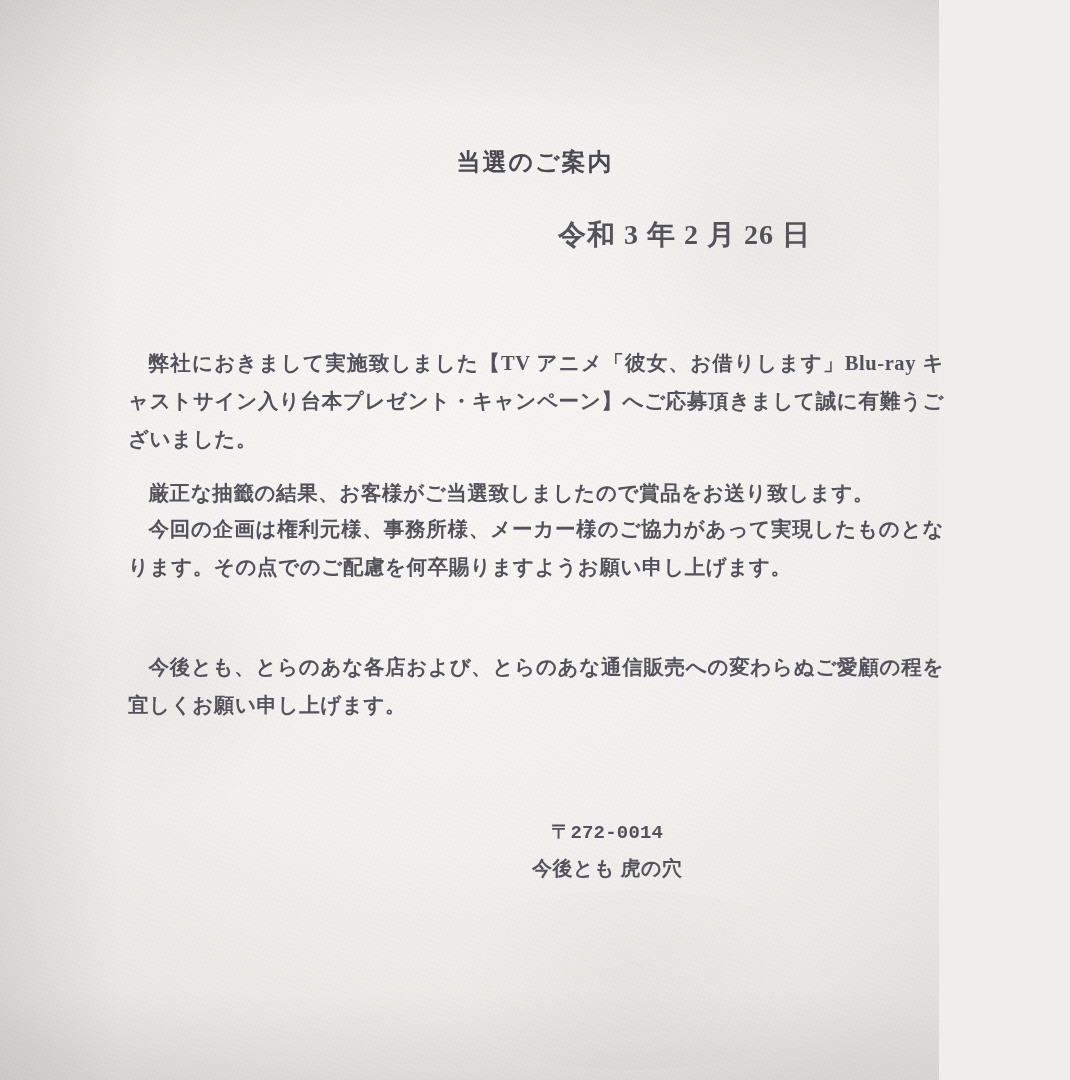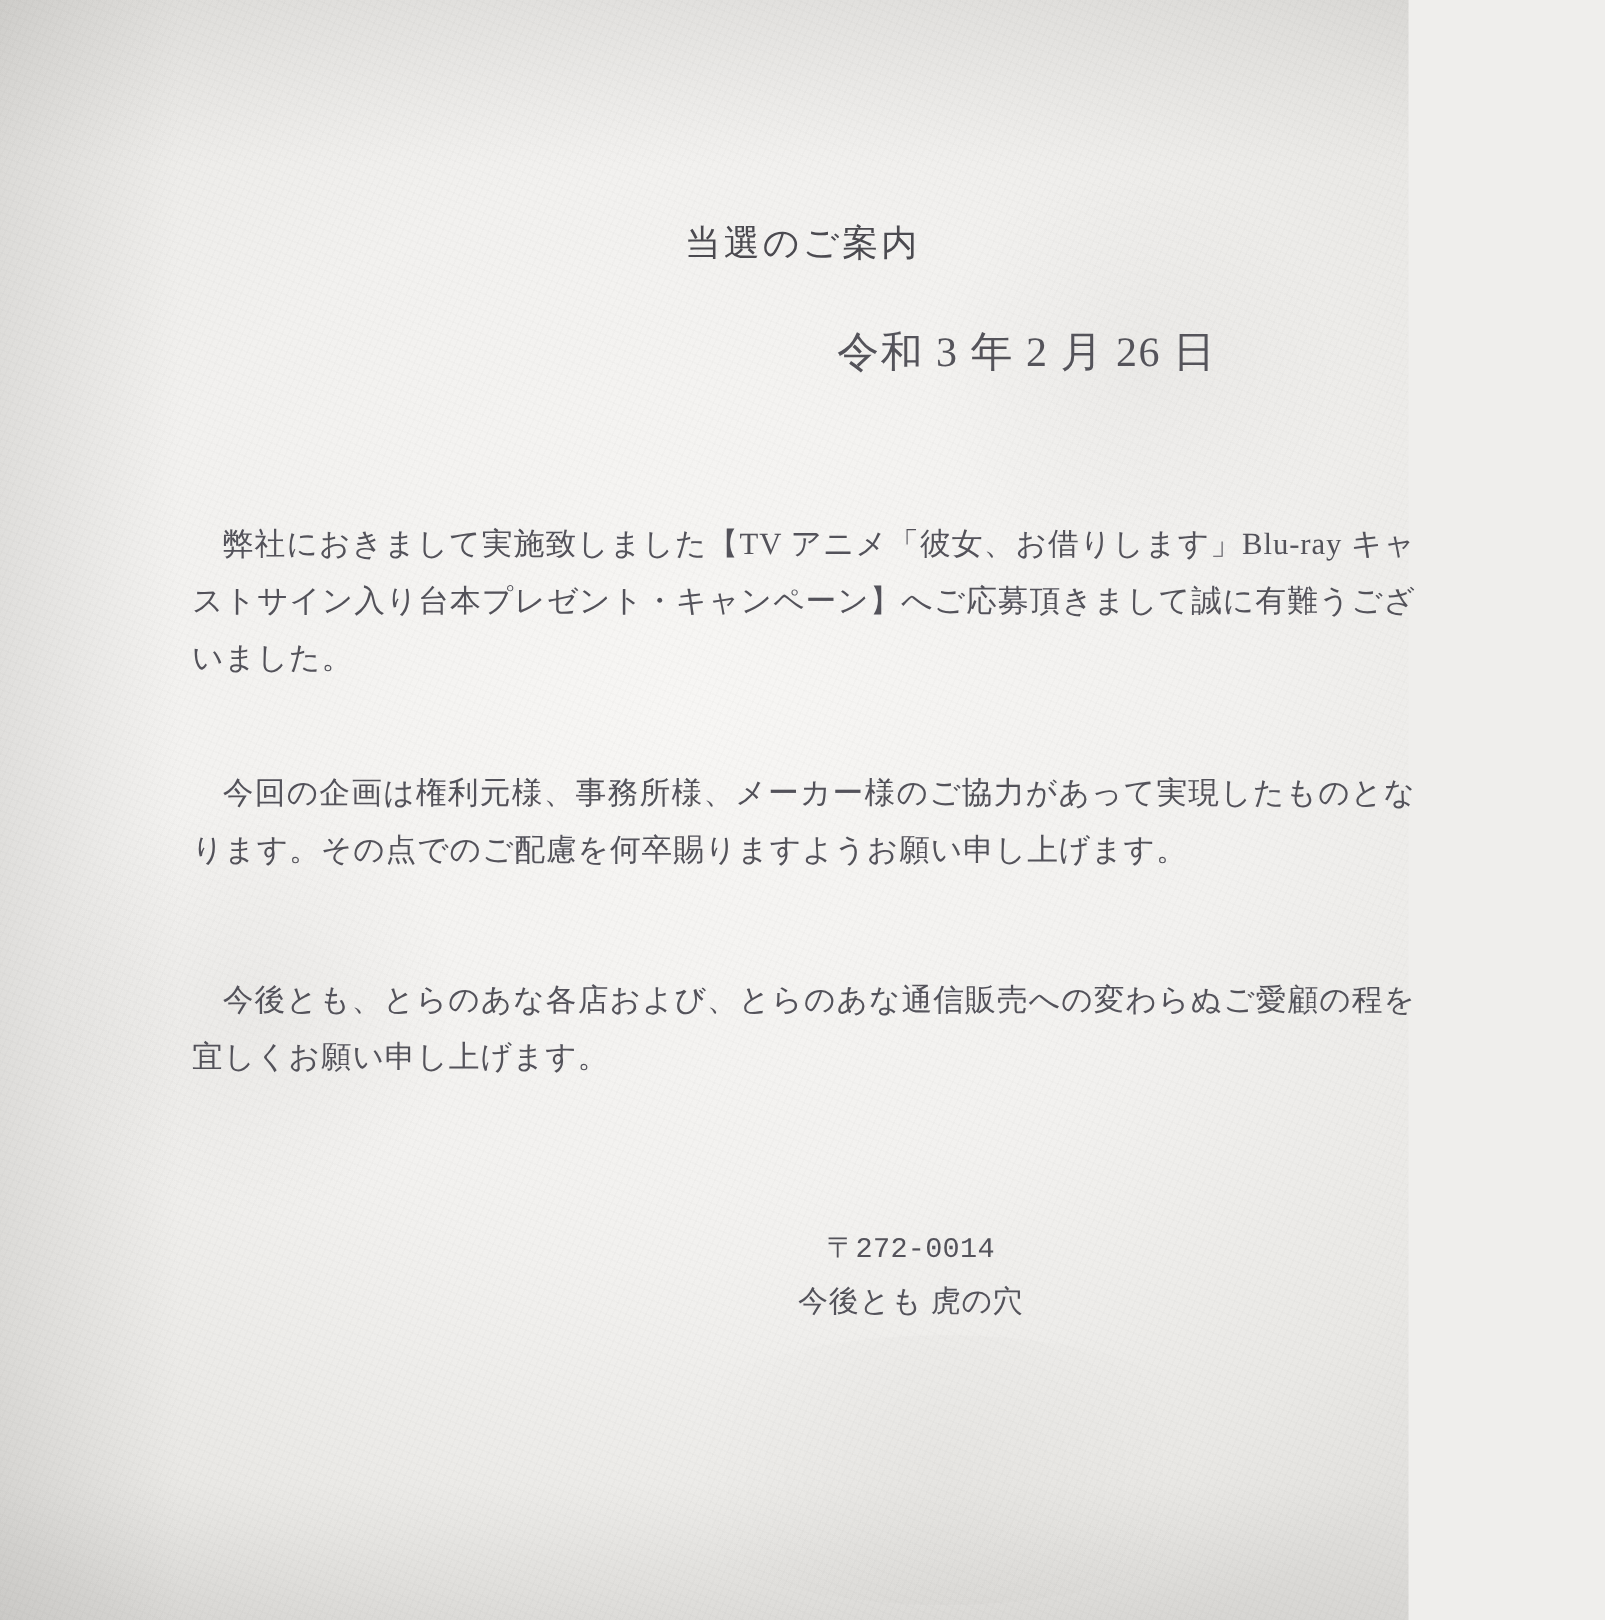--- a/index.html
+++ b/index.html
@@ -15,20 +15,21 @@
   }
 
   
   .sheet {
     position: relative;
     width: 939px;
     height: 1080px;
     box-sizing: border-box;
     background:
       radial-gradient(ellipse 78% 64% at 48% 44%, #f7f6f4 0%, #f2f1ef 52%, #e9e8e5 86%, #e2e1de 100%);
+    font-weight: bold;
   }
   .sheet::after {
     
     content: "";
     position: absolute;
     inset: 0;
     pointer-events: none;
     background-image:
       repeating-linear-gradient(115deg, rgba(0,0,0,0.012) 0px, rgba(0,0,0,0.012) 1px, rgba(255,255,255,0) 1px, rgba(255,255,255,0) 4px),
       repeating-linear-gradient(22deg, rgba(0,0,0,0.010) 0px, rgba(0,0,0,0.010) 1px, rgba(255,255,255,0) 1px, rgba(255,255,255,0) 5px);
@@ -140,20 +141,21 @@
   <div class="blotch b-c"></div>
 
   <div class="content">
 
     <div class="doc-title">当選のご案内</div>
 
     <div class="doc-date">令和 3 年 2 月 26 日</div>
 
     <div class="body-block b1">
       <p class="para indent">弊社におきまして実施致しました【TV アニメ「彼女、お借りします」Blu-ray キャストサイン入り台本プレゼント・キャンペーン】へご応募頂きまして誠に有難うございました。</p>
+      <p class="para indent">厳正な抽籤の結果、お客様がご当選致しましたので賞品をお送り致します。</p>
     </div>
 
     <div class="body-block b2">
       <p class="para indent">今回の企画は権利元様、事務所様、メーカー様のご協力があって実現したものとなります。その点でのご配慮を何卒賜りますようお願い申し上げます。</p>
     </div>
 
     <div class="body-block b3">
       <p class="para indent">今後とも、とらのあな各店および、とらのあな通信販売への変わらぬご愛顧の程を宜しくお願い申し上げます。</p>
     </div>
 

